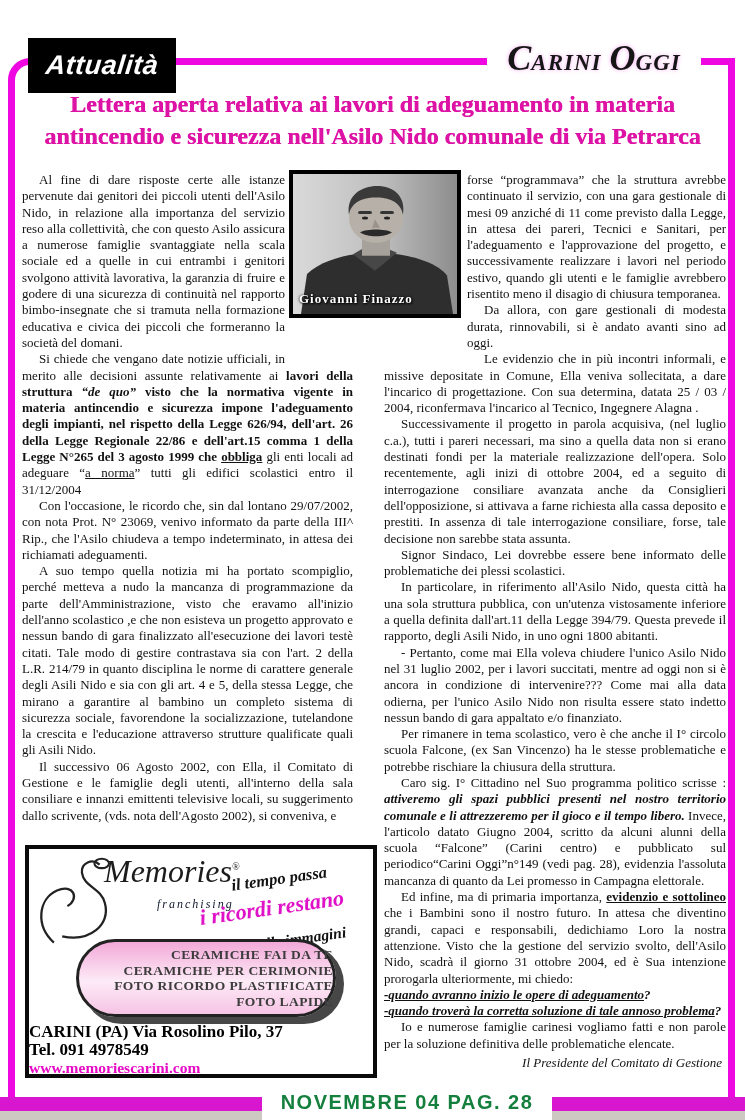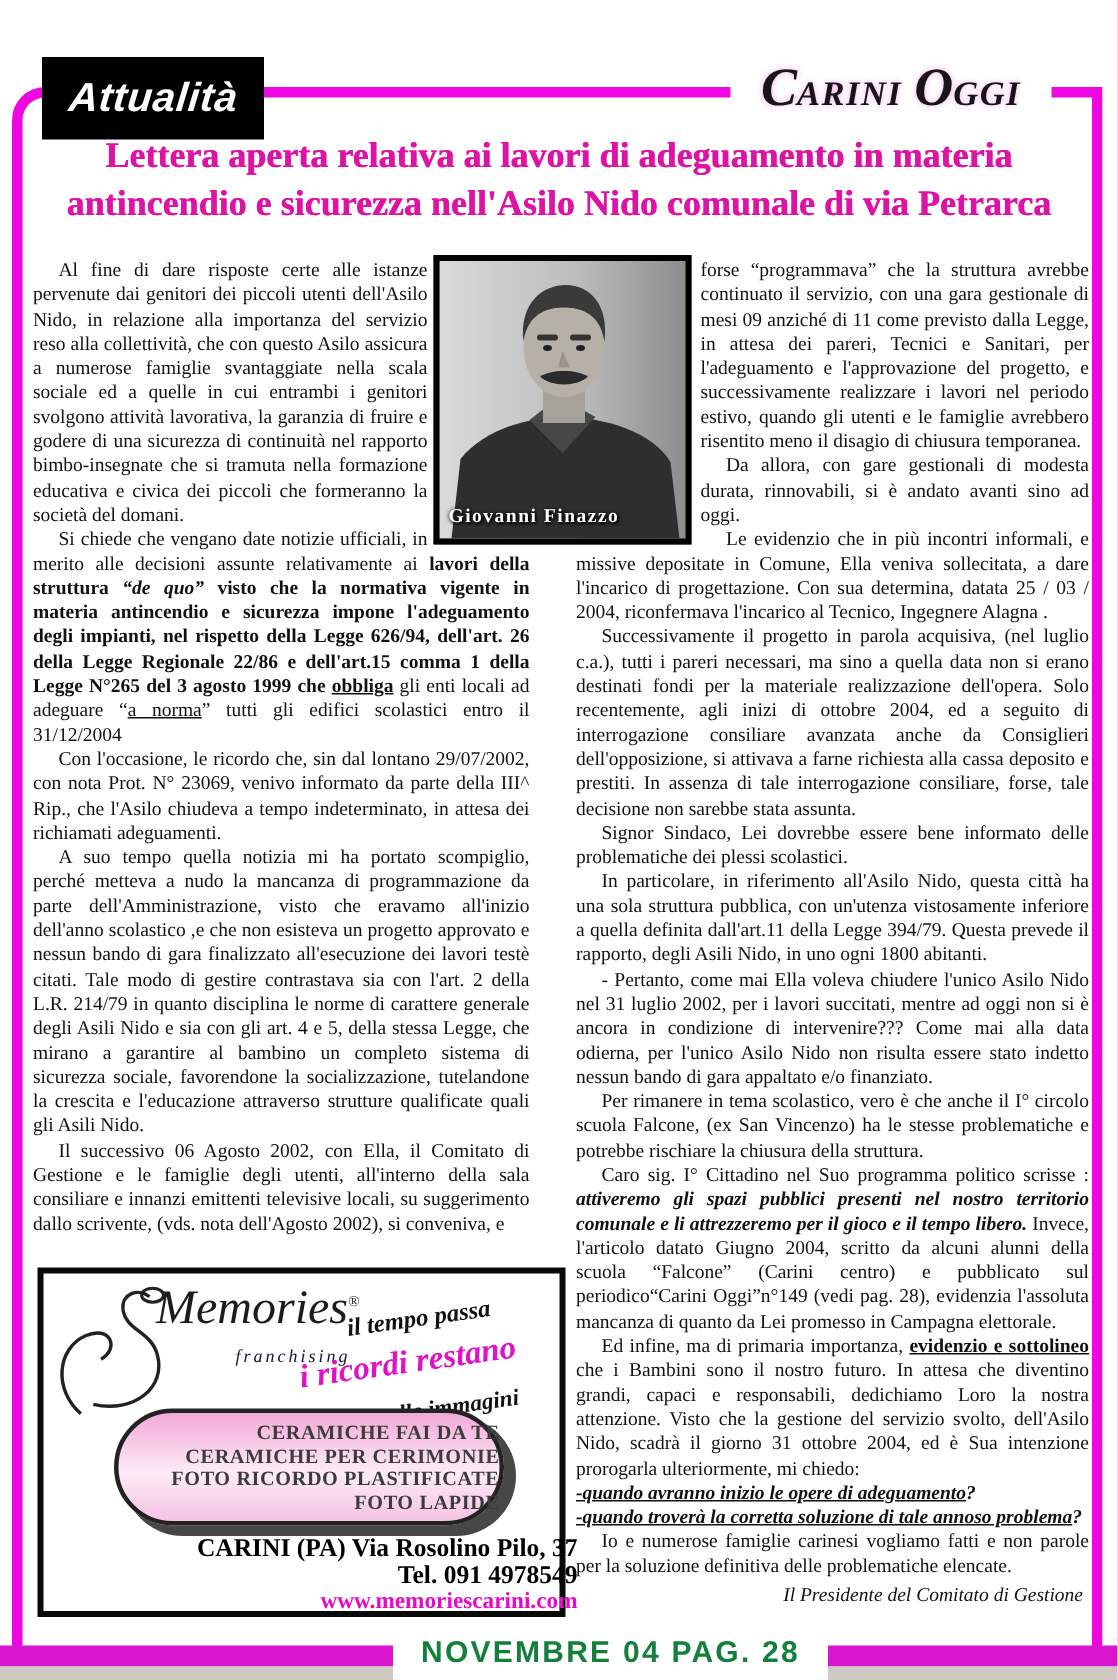--- a/index.html
+++ b/index.html
@@ -35,22 +35,22 @@
   #left-col{left:22px;top:172px;width:331px;}
   #right-col{left:384px;top:172px;width:342px;}
   .para{margin:0;text-indent:17px;text-align:justify;}
   .para.noindent{text-indent:0;}
   .para.question{text-indent:0;text-align:left;font-weight:bold;font-style:italic;}
   .para.signature{text-indent:0;text-align:right;font-style:italic;padding-right:4px;margin-top:3px;}
   #spacer-left{float:right;width:68px;height:194px;}
   #spacer-right{float:left;width:83px;height:194px;}
 
   
-  #photo{position:absolute;left:289px;top:170px;width:172px;height:193px;border:4px solid #000;
-         box-sizing:border-box;background:#4d7c0f;}
+  #photo{position:absolute;left:289px;top:170px;width:172px;height:148px;border:4px solid #000;
+         box-sizing:border-box;background:#0c4a6e;}
   #photo svg{display:block;width:100%;height:100%;}
   #photo-caption{position:absolute;left:6px;bottom:7px;color:#fff;font-weight:bold;font-size:13px;
                  letter-spacing:1px;text-shadow:1px 1px 2px #000,0 0 3px #000;}
 
   
   #ad{position:absolute;left:25px;top:845px;width:352px;height:233px;border:4px solid #0a0a0a;
       box-sizing:border-box;background:#fff;}
   #ad-swan{position:absolute;left:0px;top:2px;width:108px;height:104px;}
   #ad-brand{position:absolute;left:56px;top:4px;font-style:italic;font-size:32px;color:#1c1c1c;
             font-family:"Liberation Serif",serif;padding-left:19px;}
@@ -59,21 +59,21 @@
                   letter-spacing:2px;}
   .slant{position:absolute;font-weight:bold;font-style:italic;white-space:nowrap;transform:rotate(-8deg);}
   #slogan1{left:202px;top:20px;font-size:16.5px;color:#111;}
   #slogan2{left:170px;top:46px;font-size:22px;color:#e012c8;}
   #slogan3{left:206px;top:82px;font-size:15.5px;color:#111;}
   #ad-pill{position:absolute;left:47px;top:90px;width:260px;height:78px;border-radius:40px;
            border:3px solid #222;background:linear-gradient(180deg,#f2a9d8,#fdebf7 55%,#f6c3e4);
            box-shadow:7px 6px 0 1px #474747;box-sizing:border-box;
            display:flex;flex-direction:column;justify-content:center;align-items:flex-end;
            font-weight:bold;font-size:13.5px;line-height:15.5px;color:#3c3c3c;letter-spacing:0.4px;}
-  #ad-address-block{position:absolute;left:0;top:174px;width:344px;text-align:right;line-height:18px;padding-left:12px;}
+  #ad-address-block{position:absolute;left:0;top:174px;width:344px;text-align:left;line-height:18px;}
   .ad-addr{font-weight:bold;font-size:17px;color:#000;}
   .ad-web{font-weight:bold;font-size:15.5px;color:#e609c6;}
 
   
   #footer-patch{position:absolute;left:262px;top:1085px;width:290px;height:35px;background:#fff;
                 display:flex;align-items:center;justify-content:center;}
   #footer-text{font-family:"Liberation Sans",sans-serif;font-weight:bold;font-size:20px;
                letter-spacing:1.5px;color:#15803d;}
 </style>
 </head>

